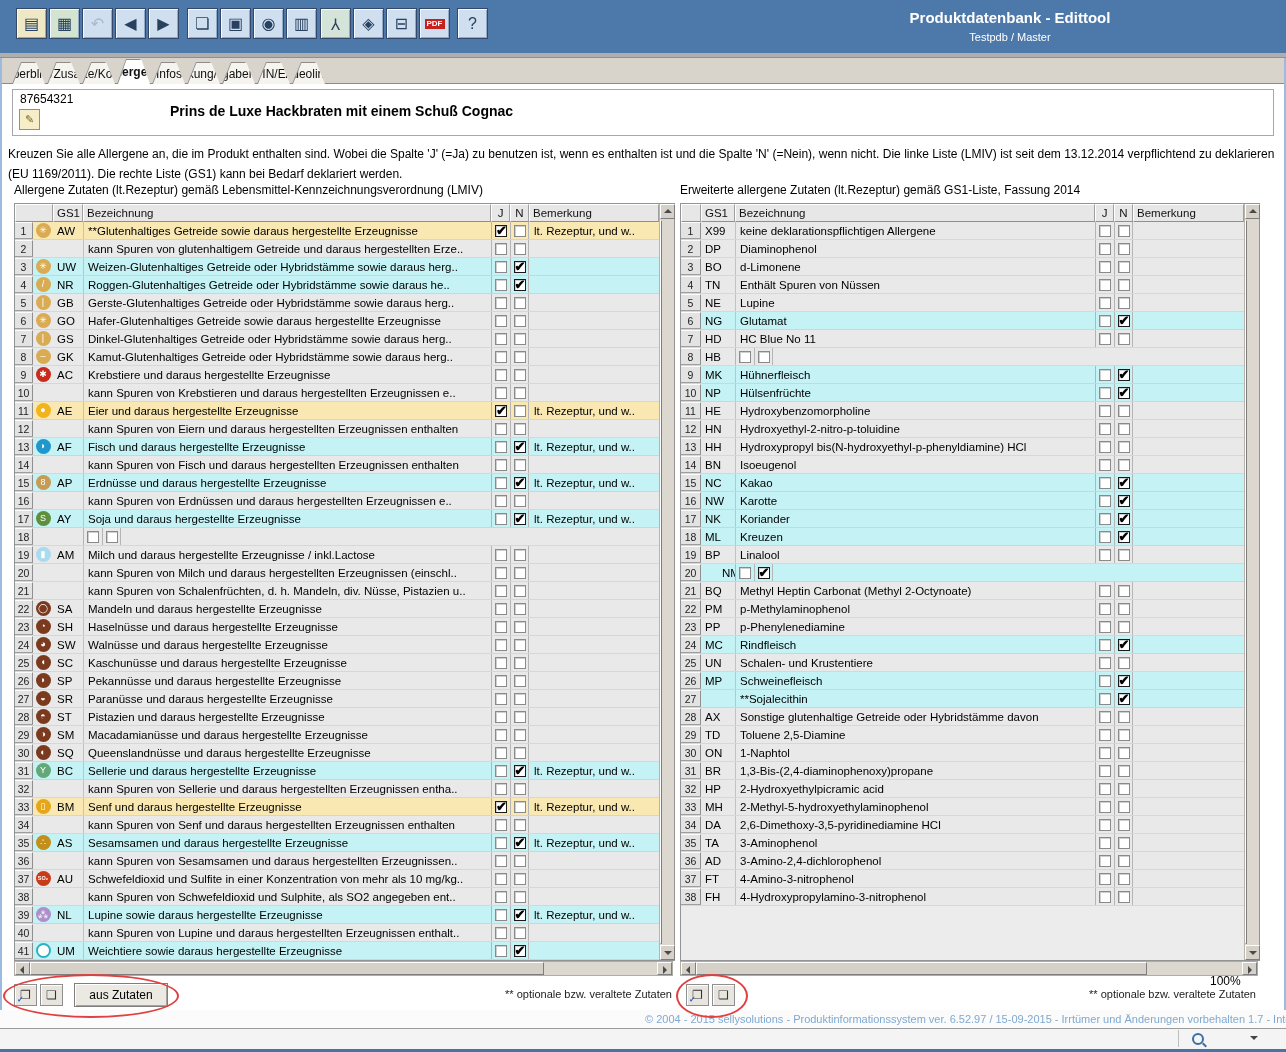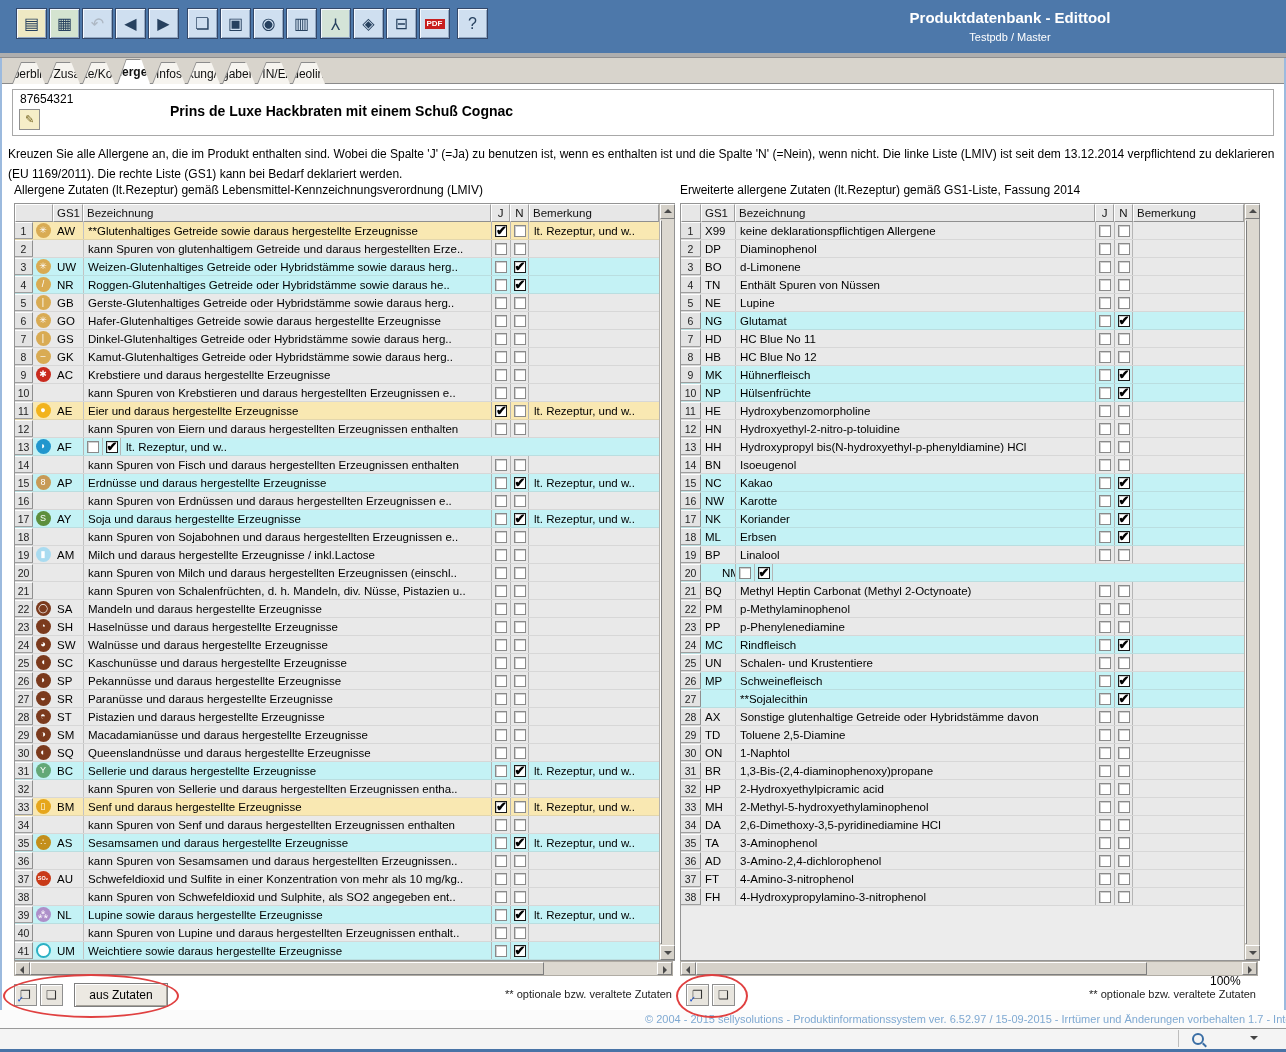--- a/index.html
+++ b/index.html
@@ -381,20 +381,21 @@
         <span class="cb"></span>
       </div>
       <div class="cell bemcell" style="width: 130px;"></div>
     </div>
     <div class="trow hl-c">
       <div class="cell ncell" style="width: 18px;">13</div>
       <div class="cell" style="width: 20px; justify-content: center;">
         <span class="aicon" style="background: rgb(33, 150, 205);">◗</span>
       </div>
       <div class="cell gs1cell" style="width: 30px;">AF</div>
+      <div class="cell bezcell" style="width: 408px;">Fisch und daraus hergestellte Erzeugnisse</div>
       <div class="cell jcell" style="width: 19px;">
         <span class="cb"></span>
       </div>
       <div class="cell ncbcell" style="width: 19px;">
         <span class="cb on"></span>
       </div>
       <div class="cell bemcell" style="width: 130px;">lt. Rezeptur, und w..</div>
     </div>
     <div class="trow">
       <div class="cell ncell" style="width: 18px;">14</div>
@@ -449,21 +450,20 @@
       </div>
       <div class="cell ncbcell" style="width: 19px;">
         <span class="cb on"></span>
       </div>
       <div class="cell bemcell" style="width: 130px;">lt. Rezeptur, und w..</div>
     </div>
     <div class="trow">
       <div class="cell ncell" style="width: 18px;">18</div>
       <div class="cell" style="width: 20px; justify-content: center;"></div>
       <div class="cell gs1cell" style="width: 30px;"></div>
-      <div class="cell bezcell" style="width: 408px;">kann Spuren von Sojabohnen und daraus hergestellten Erzeugnissen e..</div>
       <div class="cell jcell" style="width: 19px;">
         <span class="cb"></span>
       </div>
       <div class="cell ncbcell" style="width: 19px;">
         <span class="cb"></span>
       </div>
       <div class="cell bemcell" style="width: 130px;"></div>
     </div>
     <div class="trow">
       <div class="cell ncell" style="width: 18px;">19</div>
@@ -895,21 +895,20 @@
         <span class="cb"></span>
       </div>
       <div class="cell ncbcell" style="width: 19px;">
         <span class="cb"></span>
       </div>
       <div class="cell bemcell" style="width: 111px;"></div>
     </div>
     <div class="trow">
       <div class="cell ncell" style="width: 20px;">8</div>
       <div class="cell gs1cell" style="width: 34px;">HB</div>
-      <div class="cell bezcell" style="width: 360px;">HC Blue No 12</div>
       <div class="cell jcell" style="width: 19px;">
         <span class="cb"></span>
       </div>
       <div class="cell ncbcell" style="width: 19px;">
         <span class="cb"></span>
       </div>
       <div class="cell bemcell" style="width: 111px;"></div>
     </div>
     <div class="trow hl-c">
       <div class="cell ncell" style="width: 20px;">9</div>
@@ -1015,21 +1014,21 @@
         <span class="cb"></span>
       </div>
       <div class="cell ncbcell" style="width: 19px;">
         <span class="cb on"></span>
       </div>
       <div class="cell bemcell" style="width: 111px;"></div>
     </div>
     <div class="trow hl-c">
       <div class="cell ncell" style="width: 20px;">18</div>
       <div class="cell gs1cell" style="width: 34px;">ML</div>
-      <div class="cell bezcell" style="width: 360px;">Erbsen</div>
+      <div class="cell bezcell" style="width: 360px;">Kreuzen</div>
       <div class="cell jcell" style="width: 19px;">
         <span class="cb"></span>
       </div>
       <div class="cell ncbcell" style="width: 19px;">
         <span class="cb on"></span>
       </div>
       <div class="cell bemcell" style="width: 111px;"></div>
     </div>
     <div class="trow">
       <div class="cell ncell" style="width: 20px;">19</div>

